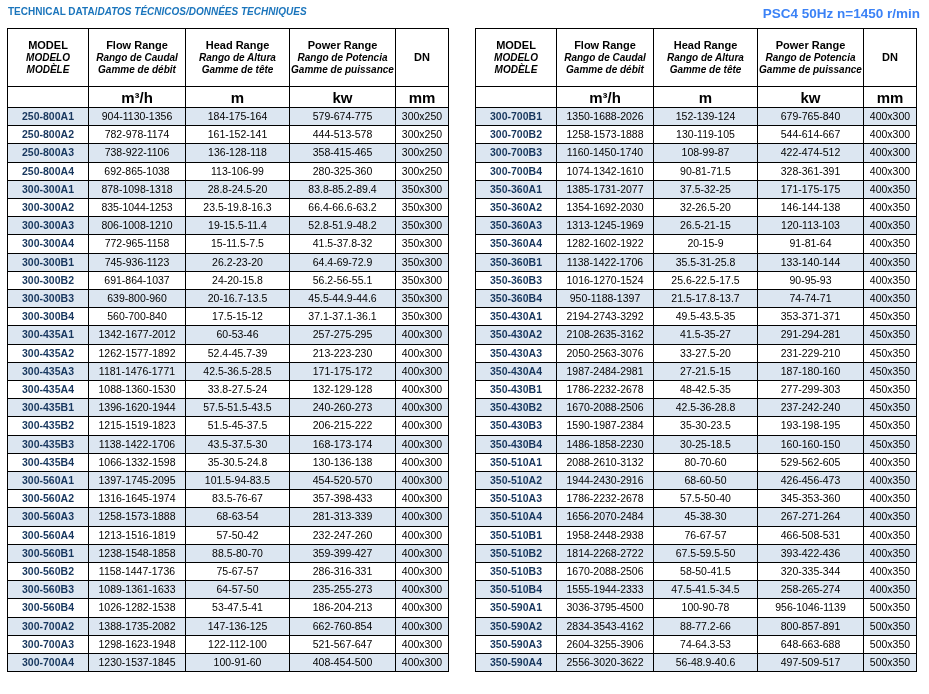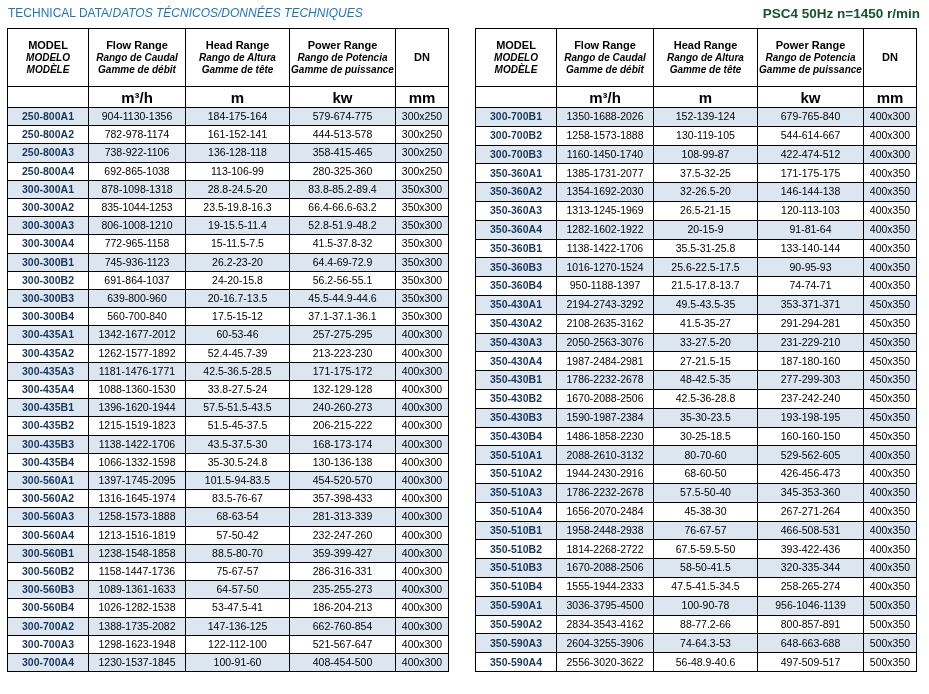--- a/index.html
+++ b/index.html
@@ -1,23 +1,23 @@
 <!DOCTYPE html>
 <html><head>
 <meta charset="utf-8">
 <style>
   html,body{margin:0;padding:0;}
   body{
     width:929px;height:694px;background:#ffffff;overflow:hidden;
     font-family:"Liberation Sans",sans-serif;
   }
   .header-bar{display:flex;justify-content:space-between;align-items:flex-start;padding:6px 9px 0 8px;}
-  .title{font-size:12px;font-weight:400;color:#1b75bc;white-space:nowrap;}
+  .title{font-size:10px;font-weight:700;color:#1b75bc;white-space:nowrap;}
   .title .it{font-style:italic;}
-  .spec{font-size:13.5px;font-weight:700;color:#14532d;white-space:nowrap;}
+  .spec{font-size:13.5px;font-weight:700;color:#3b82f6;white-space:nowrap;}
   .tables{display:flex;gap:26px;padding:7px 25px 0 7px;}
   table{border-collapse:collapse;table-layout:fixed;width:441px;border:1.5px solid #000;}
   th,td{border:1px solid #000;}
   .c-model{width:81px}.c-flow{width:97px}.c-head{width:104px}.c-power{width:106px}.c-dn{width:53px}
   thead th{background:#fff;text-align:center;vertical-align:middle;font-weight:700;color:#000;}
   tr.hdr-main th{height:55px;}
   .h-en{font-size:11px;line-height:12.5px;}
   .h-it{font-size:10px;line-height:12px;font-style:italic;}
   tr.hdr-units th{height:18px;font-size:15px;font-weight:700;}
   tbody td{
@@ -361,20 +361,27 @@
             <td>544-614-667</td>
             <td>400x300</td>
           </tr>
           <tr>
             <td>300-700B3</td>
             <td>1160-1450-1740</td>
             <td>108-99-87</td>
             <td>422-474-512</td>
             <td>400x300</td>
           </tr>
+          <tr class="group-end">
+            <td>300-700B4</td>
+            <td>1074-1342-1610</td>
+            <td>90-81-71.5</td>
+            <td>328-361-391</td>
+            <td>400x300</td>
+          </tr>
           <tr>
             <td>350-360A1</td>
             <td>1385-1731-2077</td>
             <td>37.5-32-25</td>
             <td>171-175-175</td>
             <td>400x350</td>
           </tr>
           <tr>
             <td>350-360A2</td>
             <td>1354-1692-2030</td>

